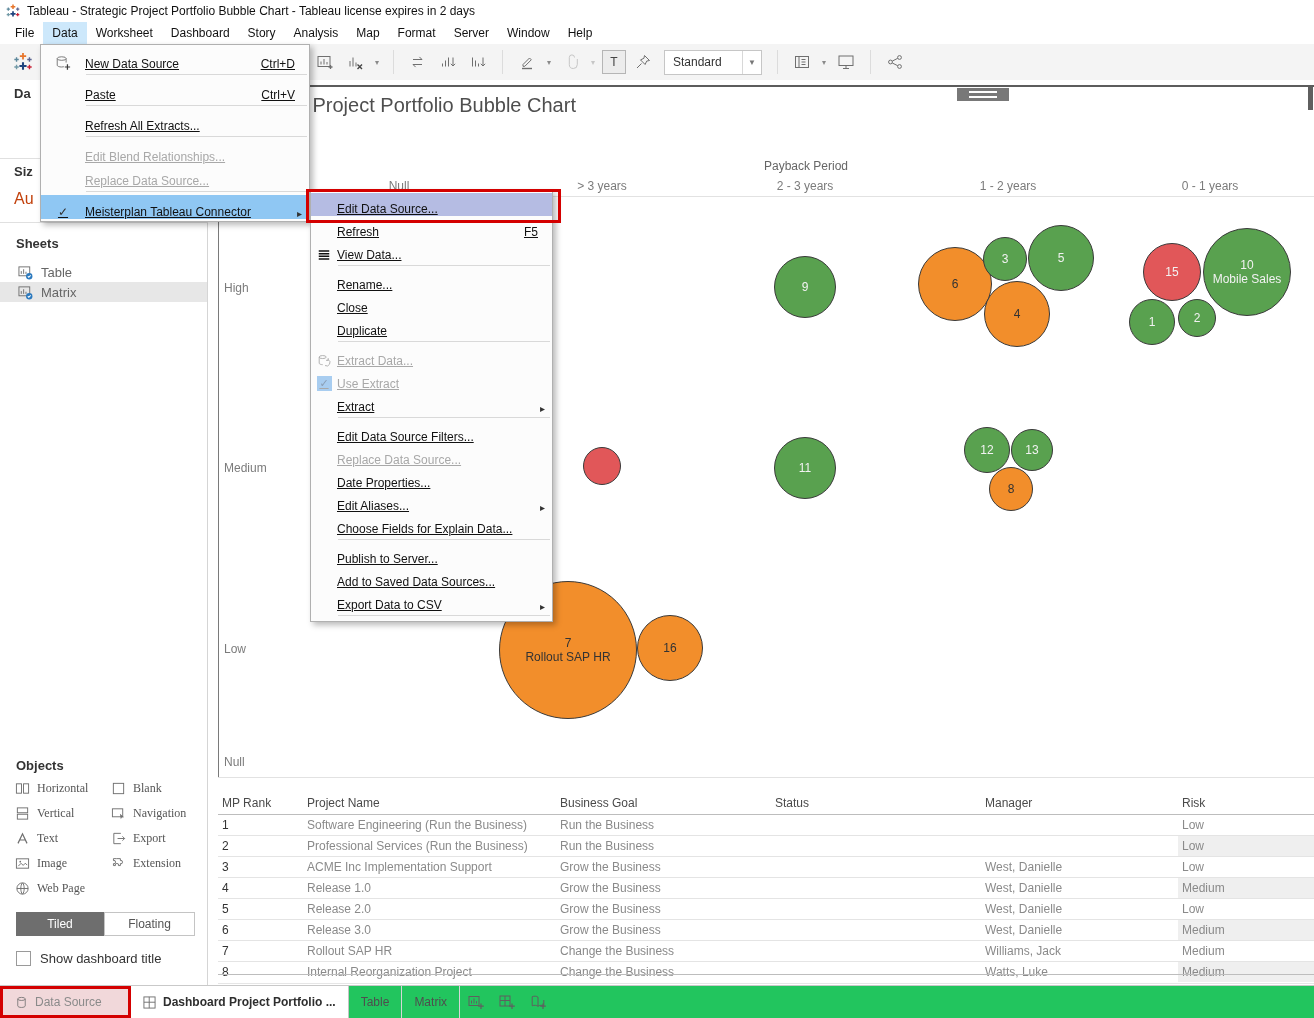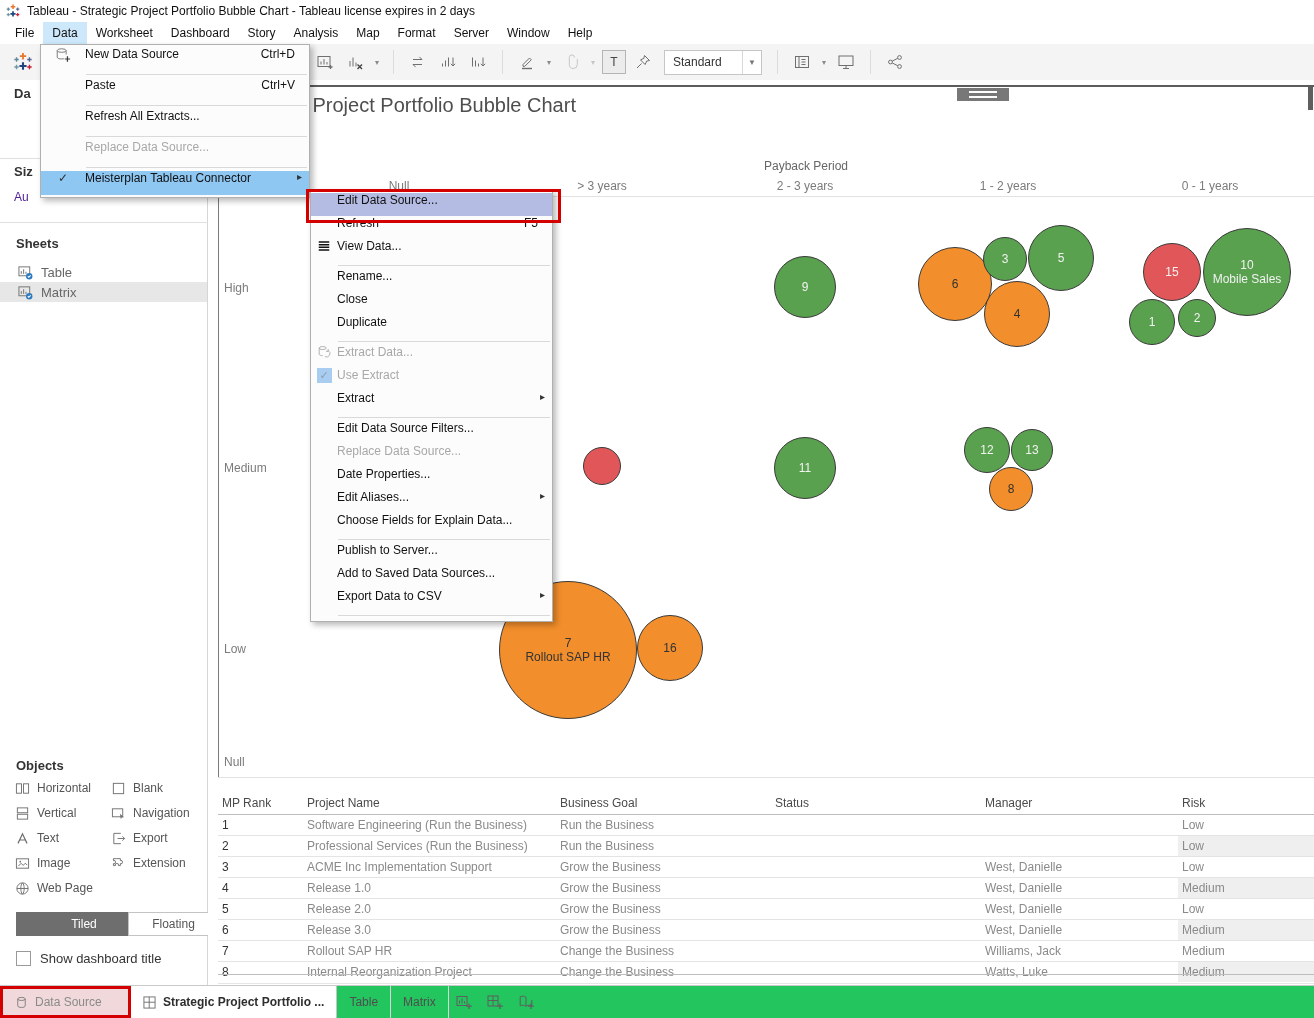--- a/index.html
+++ b/index.html
@@ -21,30 +21,30 @@
   .tbtn.boxed{width:22px;height:22px;border:1px solid #b5b5b5;background:#ececec;font-size:12px;color:#444;}
   .tcaret{font-size:8px;color:#8a8a8a;width:10px;text-align:center;}
   .tsep{width:1px;height:24px;background:#dcdcdc;margin:0 7px;}
   .disabled-ico{color:#c6c6c6;}
   #fit-combo{width:96px;height:23px;background:#fff;border:1px solid #c6c6c6;display:flex;align-items:center;margin:0 4px;justify-content:space-between;}
   #fit-combo .val{flex:1;font-size:12px;color:#333;padding-left:8px;}
   #fit-combo .cbtn{width:18px;height:100%;border-left:1px solid #d8d8d8;display:flex;align-items:center;justify-content:center;font-size:8px;color:#777;}
   
   #sidebar{position:absolute;left:0;top:80px;width:208px;height:905px;background:#fff;border-right:1px solid #d5d5d5;box-sizing:border-box;}
   .side-bold{position:absolute;font-size:13px;font-weight:bold;color:#333;}
-  .side-gray{position:absolute;font-size:12px;color:#4c1d95;}
+  .side-gray{position:absolute;font-size:16px;color:#c2410c;}
   .side-line{position:absolute;left:0;width:208px;height:1px;background:#e0e0e0;}
   #sheets-list{position:absolute;left:0;top:182px;width:207px;}
   .sheet-item{display:flex;align-items:center;gap:8px;height:20px;padding-left:18px;font-size:13px;color:#666;}
   .sheet-item.selected{background:#e7e7e7;}
-  #objects-grid{position:absolute;left:14px;top:700px;display:grid;grid-template-columns:96px 90px;row-gap:9px;}
+  #objects-grid{position:absolute;left:14px;top:700px;display:grid;grid-template-columns:96px 90px;row-gap:9px;font-family:Liberation Serif, serif;}
   .obj-item{display:flex;align-items:center;gap:7px;font-size:12px;color:#555;height:16px;}
   .obj-item .icon{width:16px;height:16px;display:flex;align-items:center;justify-content:center;color:#6f6f6f;}
   #layout-seg{position:absolute;left:16px;top:832px;height:24px;display:flex;font-size:12px;}
-  #btn-tiled{width:88px;background:#6e6e6e;color:#fff;display:flex;align-items:center;justify-content:center;padding-left:24px;}
+  #btn-tiled{width:88px;background:#6e6e6e;color:#fff;display:flex;align-items:center;justify-content:center;}
   #btn-floating{width:91px;background:#fff;color:#555;border:1px solid #c4c4c4;display:flex;align-items:center;justify-content:center;box-sizing:border-box;}
   #show-title-row{position:absolute;left:16px;top:871px;display:flex;align-items:center;gap:9px;}
   #show-title-check{width:13px;height:13px;border:1px solid #9a9a9a;background:#fff;}
   #show-title-label{font-size:13px;color:#333;}
   
   #main{position:absolute;left:208px;top:80px;width:1106px;height:905px;background:#fff;}
   #sel-top{position:absolute;left:0;top:5px;width:1106px;height:2px;background:#5c5c5c;}
   #grip{position:absolute;left:749px;top:8px;width:52px;height:13px;background:#787878;}
   #grip i{display:block;width:28px;height:2px;background:#fff;margin:3px auto 0;}
   #zone-left{position:absolute;left:10px;top:7px;width:1px;height:690px;background:#7a7a7a;}
@@ -70,21 +70,21 @@
   #tabbar{position:absolute;left:0;top:985px;width:1314px;height:33px;background:#22c55e;border-top:1px solid #c9c9c9;box-sizing:border-box;display:flex;}
   .tab{display:flex;align-items:center;gap:7px;padding:0 12px;font-size:12px;color:#4e4e4e;border-right:1px solid #d6d6d6;box-sizing:border-box;}
   .tab .icon{display:flex;color:#6f6f6f;}
   .tab.active{background:#fff;font-weight:bold;color:#2e2e2e;border-right:1px solid #c4c4c4;}
   .tab.annotated{width:131px;border:3px solid #d40000;background:#f1d8da;color:#8a8a8a;}
   .newbtn{width:31px;display:flex;align-items:center;justify-content:center;color:#5f5f5f;}
   
   .popup{position:absolute;background:#fcfcfc;border:1px solid #b0b0b0;box-shadow:3px 3px 6px rgba(0,0,0,.28);z-index:50;padding:2px 0;box-sizing:border-box;}
   #data-menu{left:40px;top:44px;width:270px;}
   #sub-menu{left:310px;top:190px;width:243px;}
-  .popup-item{display:flex;align-items:flex-start;font-size:12px;color:#111;position:relative;}
+  .popup-item{display:flex;align-items:flex-end;font-size:12px;color:#111;position:relative;text-decoration:underline;}
   #data-menu .popup-item{height:24px;}
   #sub-menu .popup-item{height:23px;}
   .popup-item .gutter{width:44px;display:flex;align-items:center;justify-content:center;flex:0 0 auto;}
   #sub-menu .popup-item .gutter{width:26px;}
   .popup-item .plabel{flex:1;white-space:nowrap;overflow:hidden;}
   .popup-item .shortcut{padding-right:14px;color:#111;}
   .popup-item.disabled,.popup-item.disabled .shortcut{color:#a8a8a8;}
   .popup-item .subarrow{position:absolute;right:7px;font-size:10px;color:#333;}
   .popup-item.hl-blue{background:#8fc7f3;}
   .popup-item.hl-lav{background:#b5bce3;}
@@ -511,21 +511,21 @@
         </span>
         <span>Data Source</span>
       </div>
       <div class="tab active">
         <span class="icon">
           <svg viewBox="0 0 14 14" width="13" height="13" fill="none" stroke="currentColor">
             <rect x="1" y="1" width="12" height="12"></rect>
             <path d="M1 6.7h12M6.7 1v12"></path>
           </svg>
         </span>
-        <span>Strategic Project Portfolio ...</span>
+        <span>Dashboard Project Portfolio ...</span>
       </div>
       <div class="tab">
         <span>Table</span>
       </div>
       <div class="tab">
         <span>Matrix</span>
       </div>
       <div class="newbtn">
         <svg viewBox="0 0 16 16" width="16" height="16" fill="none" stroke="currentColor">
           <rect x="1" y="2.5" width="10" height="9"></rect>
@@ -566,20 +566,24 @@
         <span class="gutter"></span>
         <span class="plabel">Paste</span>
         <span class="shortcut">Ctrl+V</span>
       </div>
       <div class="menu-sep"></div>
       <div class="popup-item">
         <span class="gutter"></span>
         <span class="plabel">Refresh All Extracts...</span>
       </div>
       <div class="menu-sep"></div>
+      <div class="popup-item disabled">
+        <span class="gutter"></span>
+        <span class="plabel">Edit Blend Relationships...</span>
+      </div>
       <div class="popup-item disabled">
         <span class="gutter"></span>
         <span class="plabel">Replace Data Source...</span>
       </div>
       <div class="menu-sep"></div>
       <div class="popup-item hl-blue">
         <span class="gutter check">✓</span>
         <span class="plabel">Meisterplan Tableau Connector</span>
         <span class="subarrow">▸</span>
       </div>

